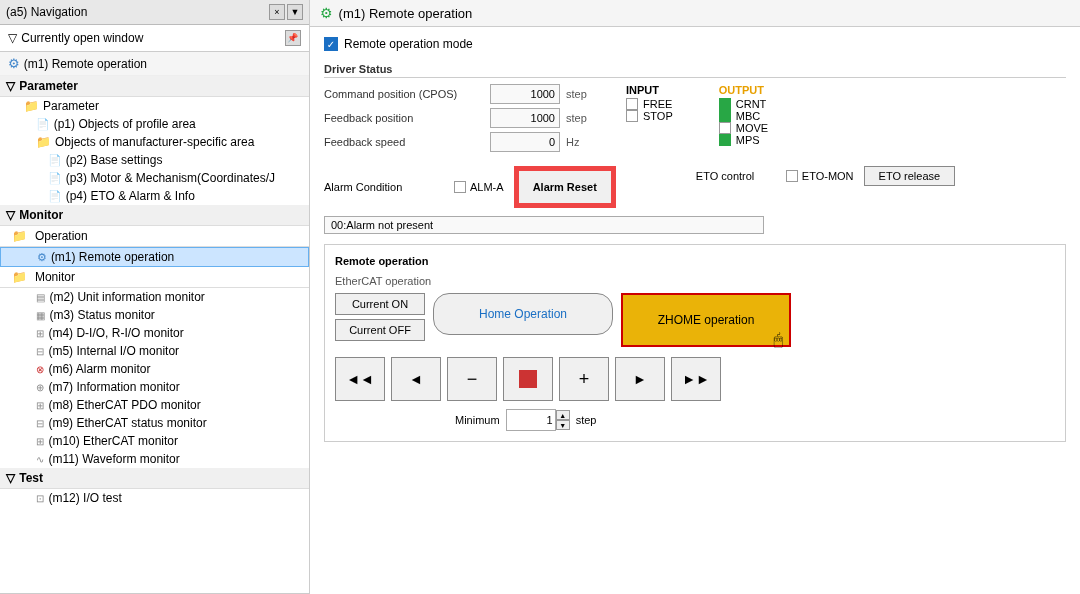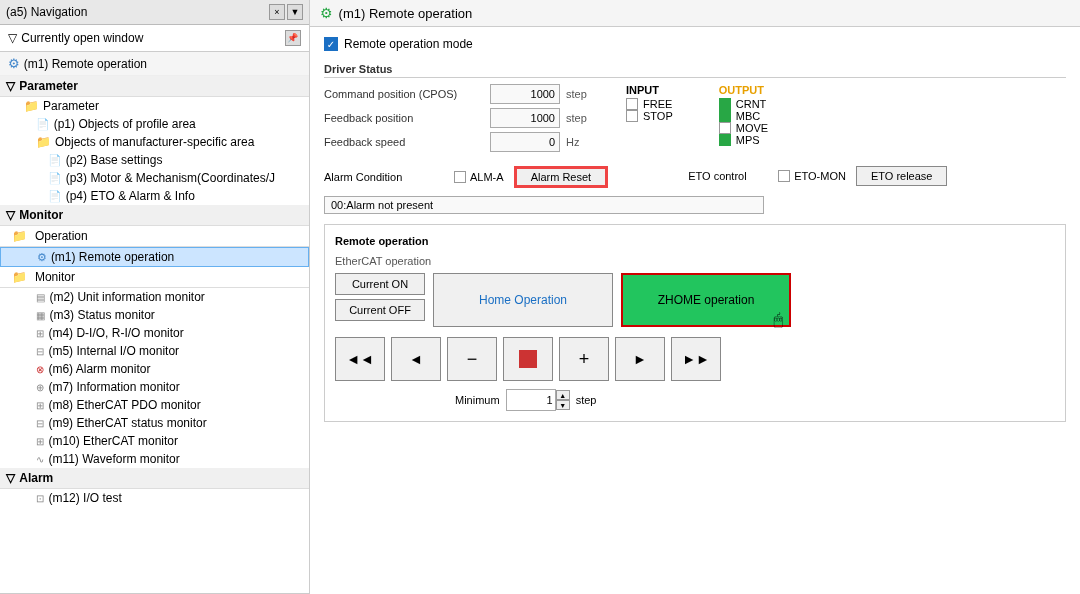--- a/index.html
+++ b/index.html
@@ -40,38 +40,38 @@
     .field-row { display: flex; align-items: center; gap: 6px; margin-bottom: 4px; justify-content: center; }
     .field-label { width: 160px; font-size: 11px; color: #333; }
     .field-input { width: 80px; height: 20px; border: 1px solid #aaa; background: #f9f9f9; text-align: right; padding-right: 4px; font-size: 11px; }
     .field-unit { font-size: 11px; color: #555; width: 30px; }
     .io-header { font-size: 11px; font-weight: bold; margin-bottom: 2px; }
     .io-header.output { color: #e8a000; }
     .io-row { display: flex; align-items: center; gap: 5px; font-size: 11px; }
     .io-checkbox { width: 12px; height: 12px; border: 1px solid #999; background: #fff; display: inline-block; }
     .io-checkbox.green { background: #28a745; border-color: #28a745; }
     .io-checkbox.unchecked { background: #fff; }
-    .alarm-reset-btn { border: 3px solid #ef4444; background: #f0f0f0; padding: 2px 14px; font-size: 11px; cursor: pointer; }
+    .alarm-reset-btn { border: 5px solid #ef4444; background: #f0f0f0; padding: 10px 14px; font-size: 11px; cursor: pointer; font-weight: bold; }
     .eto-release-btn { border: 1px solid #888; background: #f0f0f0; padding: 3px 14px; font-size: 11px; cursor: pointer; }
 
     .alarm-msg { border: 1px solid #aaa; padding: 2px 6px; font-size: 11px; background: #f9f9f9; min-width: 200px; }
 
     
     .remote-op-section { border: 1px solid #ccc; padding: 10px; margin-top: 0; }
     .remote-op-title { font-size: 11px; font-weight: bold; margin-bottom: 8px; }
 
     .current-op-label { font-size: 11px; margin-bottom: 6px; color: #555; }
 
     .op-buttons-row { display: flex; align-items: stretch; gap: 8px; margin-bottom: 10px; }
     .op-btn-stack { display: flex; flex-direction: column; gap: 4px; }
     .op-btn { border: 1px solid #888; background: #f0f0f0; padding: 4px 13px; font-size: 11px; cursor: pointer; min-width: 90px; text-align: center; }
 
     .home-op-btn { border: 1px solid #888; background: #f0f0f0; padding: 0 30px; font-size: 12px; cursor: pointer; min-width: 180px; display: flex; align-items: center; justify-content: center; color: #1a6fc4; }
 
-    .zhome-op-btn { border: 2px solid #cc0000; background: #22c55e; padding: 0 20px; font-size: 12px; cursor: pointer; min-width: 160px; display: flex; align-items: center; justify-content: center; position: relative; }
+    .zhome-op-btn { border: 2px solid #cc0000; background: #eab308; padding: 0 20px; font-size: 12px; cursor: pointer; min-width: 160px; display: flex; align-items: center; justify-content: center; position: relative; }
 
     .jog-buttons-row { display: flex; align-items: center; gap: 6px; margin-top: 4px; }
     .jog-btn { width: 50px; height: 44px; border: 1px solid #888; background: #f0f0f0; display: flex; align-items: center; justify-content: center; font-size: 14px; cursor: pointer; }
     .jog-btn.stop-btn { background: #f0f0f0; }
     .stop-square { width: 18px; height: 18px; background: #cc3333; display: inline-block; }
 
     .jog-bottom-row { display: flex; align-items: center; gap: 6px; margin-top: 8px; font-size: 11px; }
     .min-label { }
     .min-input { width: 50px; height: 20px; border: 1px solid #aaa; text-align: right; padding-right: 2px; font-size: 11px; }
     .spin-btn { width: 14px; height: 10px; border: 1px solid #999; background: #eee; display: flex; align-items: center; justify-content: center; font-size: 7px; cursor: pointer; }
@@ -193,21 +193,21 @@
       <span style="font-size:10px; color:#888;">⊞</span>
       <span>(m10) EtherCAT monitor</span>
     </div>
     <div class="tree-item indent2">
       <span style="font-size:10px; color:#888;">∿</span>
       <span>(m11) Waveform monitor</span>
     </div>
 
     <div class="tree-section-header">
       <span>▽</span>
-      <span>Alarm</span>
+      <span>Test</span>
     </div>
     <div class="tree-item indent2">
       <span style="font-size:10px; color:#888;">⊡</span>
       <span>(m12) I/O test</span>
     </div>
   </div>
 </div>
 
 <div class="right-panel">
 
@@ -306,21 +306,21 @@
 
     <div class="remote-op-section">
       <div class="remote-op-title">Remote operation</div>
       <div class="current-op-label">EtherCAT operation</div>
 
       <div class="op-buttons-row">
         <div class="op-btn-stack">
           <button class="op-btn">Current ON</button>
           <button class="op-btn">Current OFF</button>
         </div>
-        <button class="home-op-btn" style="height:54px;">Home Operation</button>
+        <button class="home-op-btn" style="height:42px;border-radius:16px;">Home Operation</button>
         <button class="zhome-op-btn" style="height:54px; position:relative; min-width:170px;">
           <span>ZHOME operation</span>
           <span class="cursor-img" style="position:absolute; bottom:-4px; right:6px; font-size:16px;">🖱</span>
         </button>
       </div>
 
       <div class="jog-buttons-row">
         <button class="jog-btn">◄◄</button>
         <button class="jog-btn">◄</button>
         <button class="jog-btn" style="font-size:18px;">−</button>

